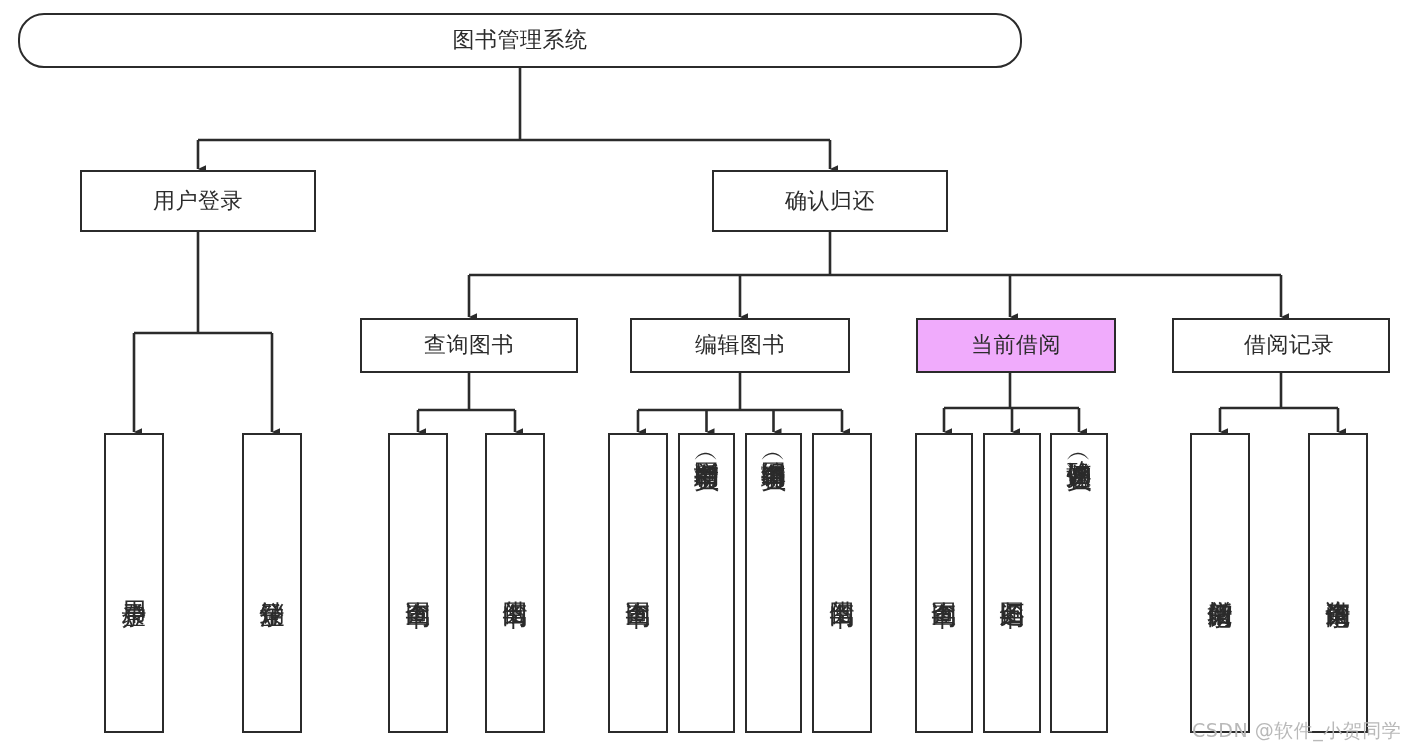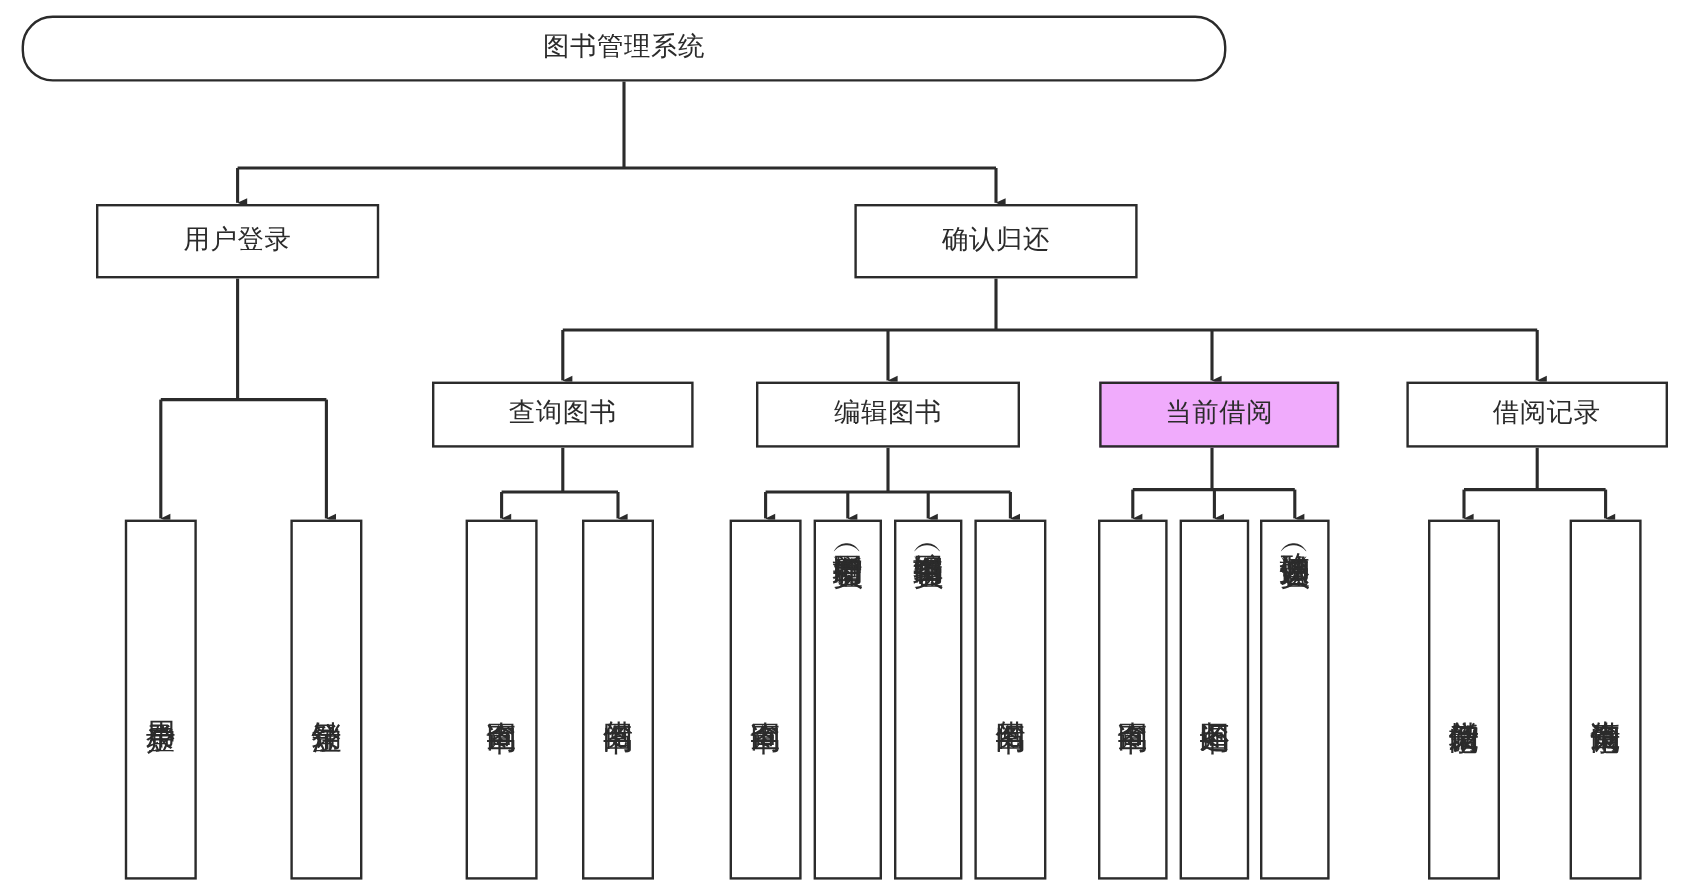--- a/index.html
+++ b/index.html
@@ -173,13 +173,14 @@
         <span class="node-label" style="color: rgb(43, 43, 43);">确认归还（管理员）</span>
       </div>
       <div class="node vertical centered" style="left: 1190px; top: 433px; width: 60px; height: 300px; border-color: rgb(43, 43, 43); background: rgb(255, 255, 255);">
         <span class="node-label" style="color: rgb(43, 43, 43);">新增借阅记录</span>
       </div>
       <div class="node vertical centered" style="left: 1308px; top: 433px; width: 60px; height: 300px; border-color: rgb(43, 43, 43); background: rgb(255, 255, 255);">
         <span class="node-label" style="color: rgb(43, 43, 43);">查询借阅记录</span>
       </div>
     </div>
 
+  <div class="watermark" style="left: 1192px; top: 718px; color: rgb(185, 185, 185);">CSDN @软件_小贺同学</div>
 </div>
 
 </body></html>

